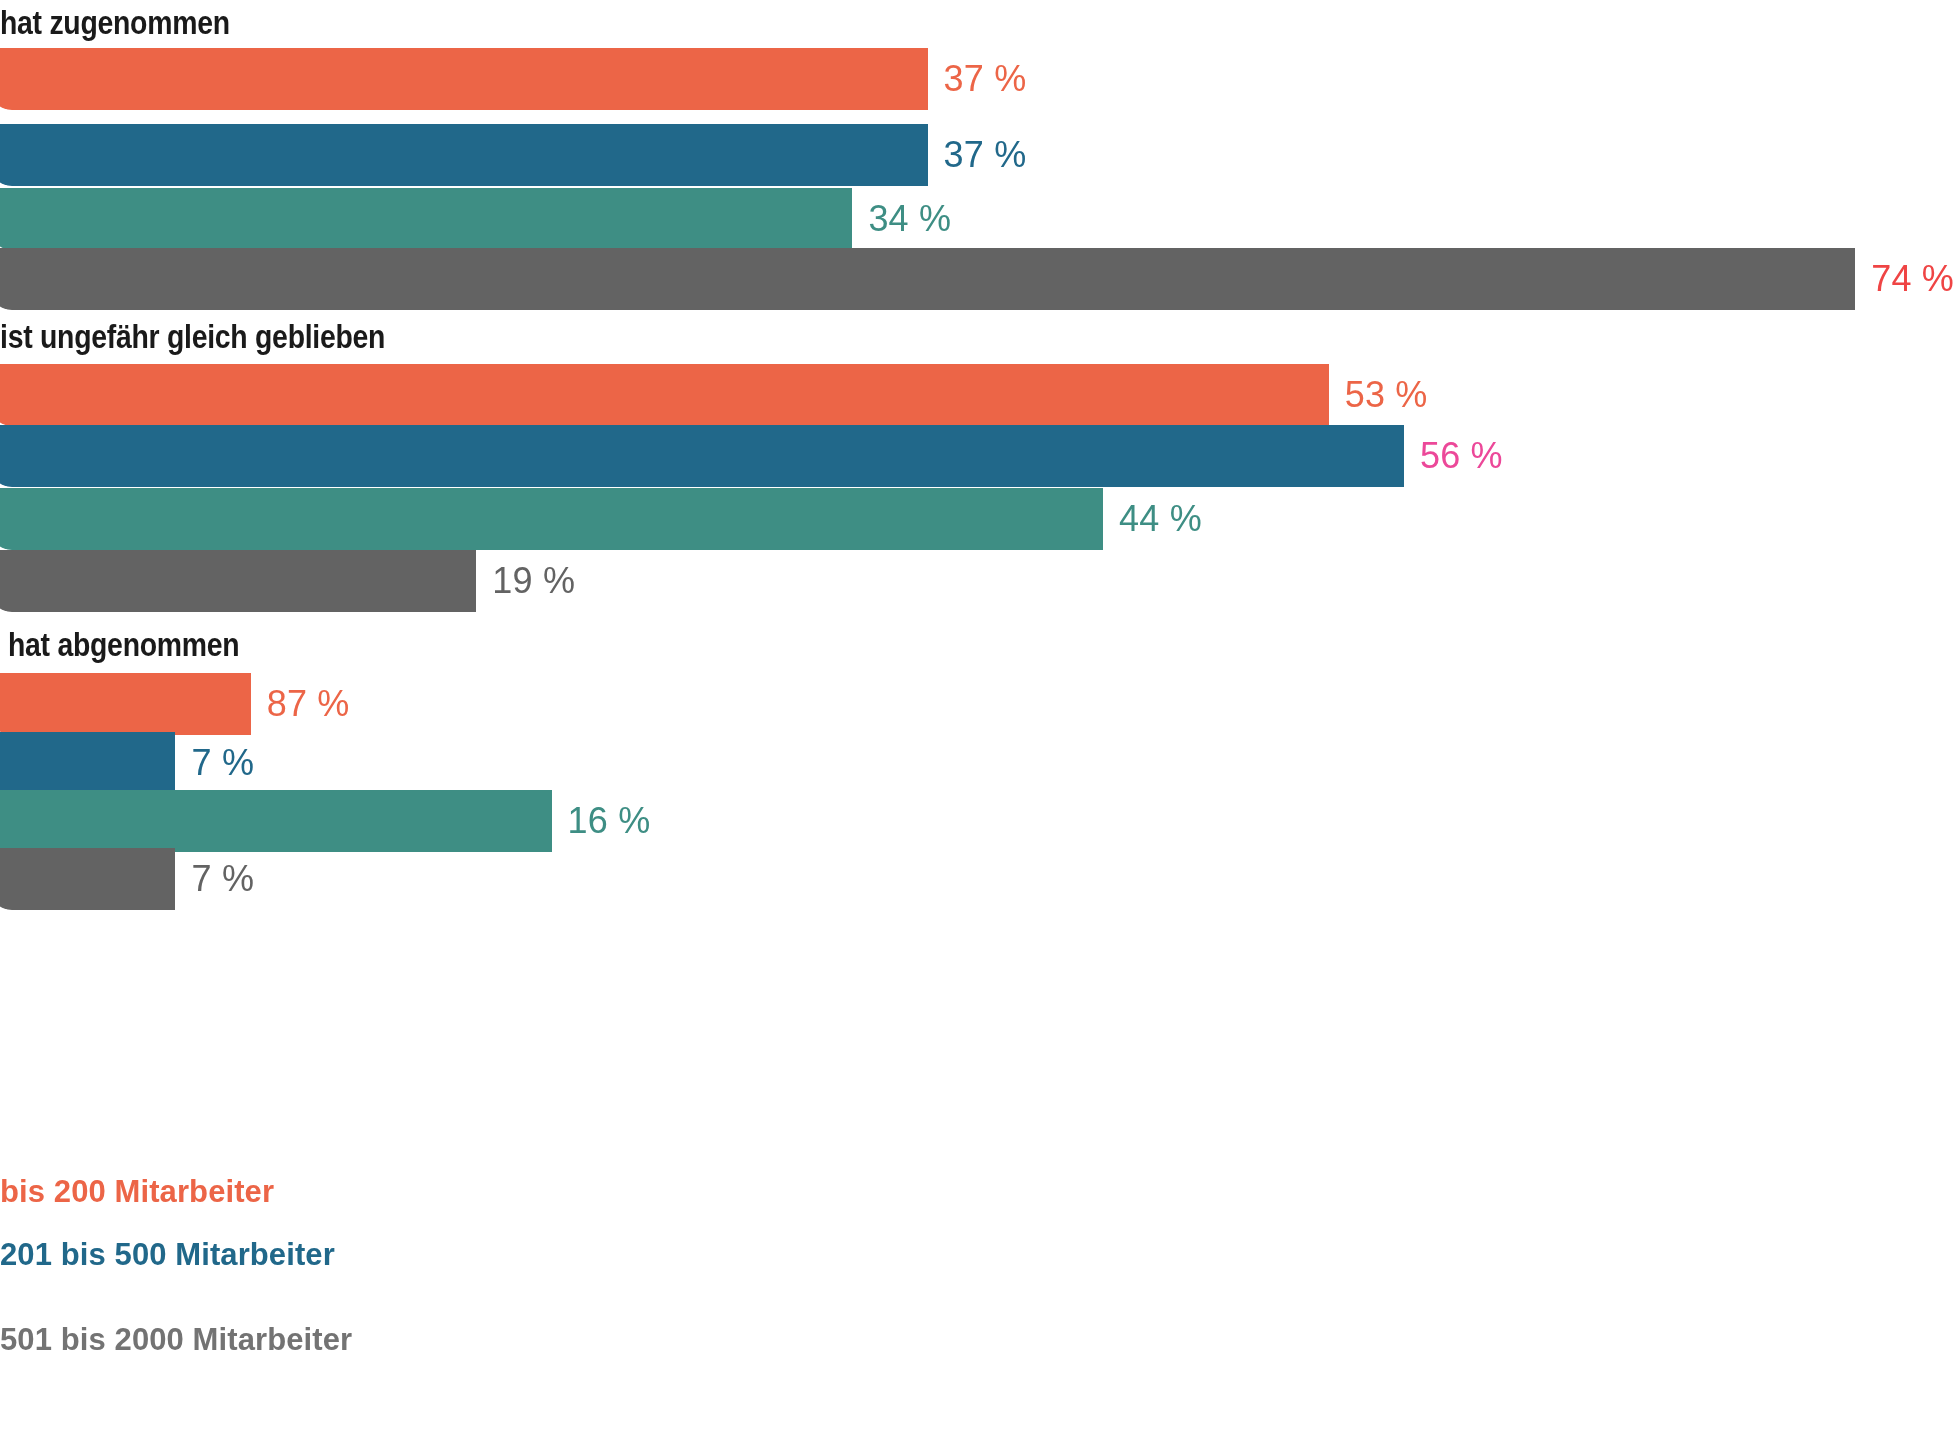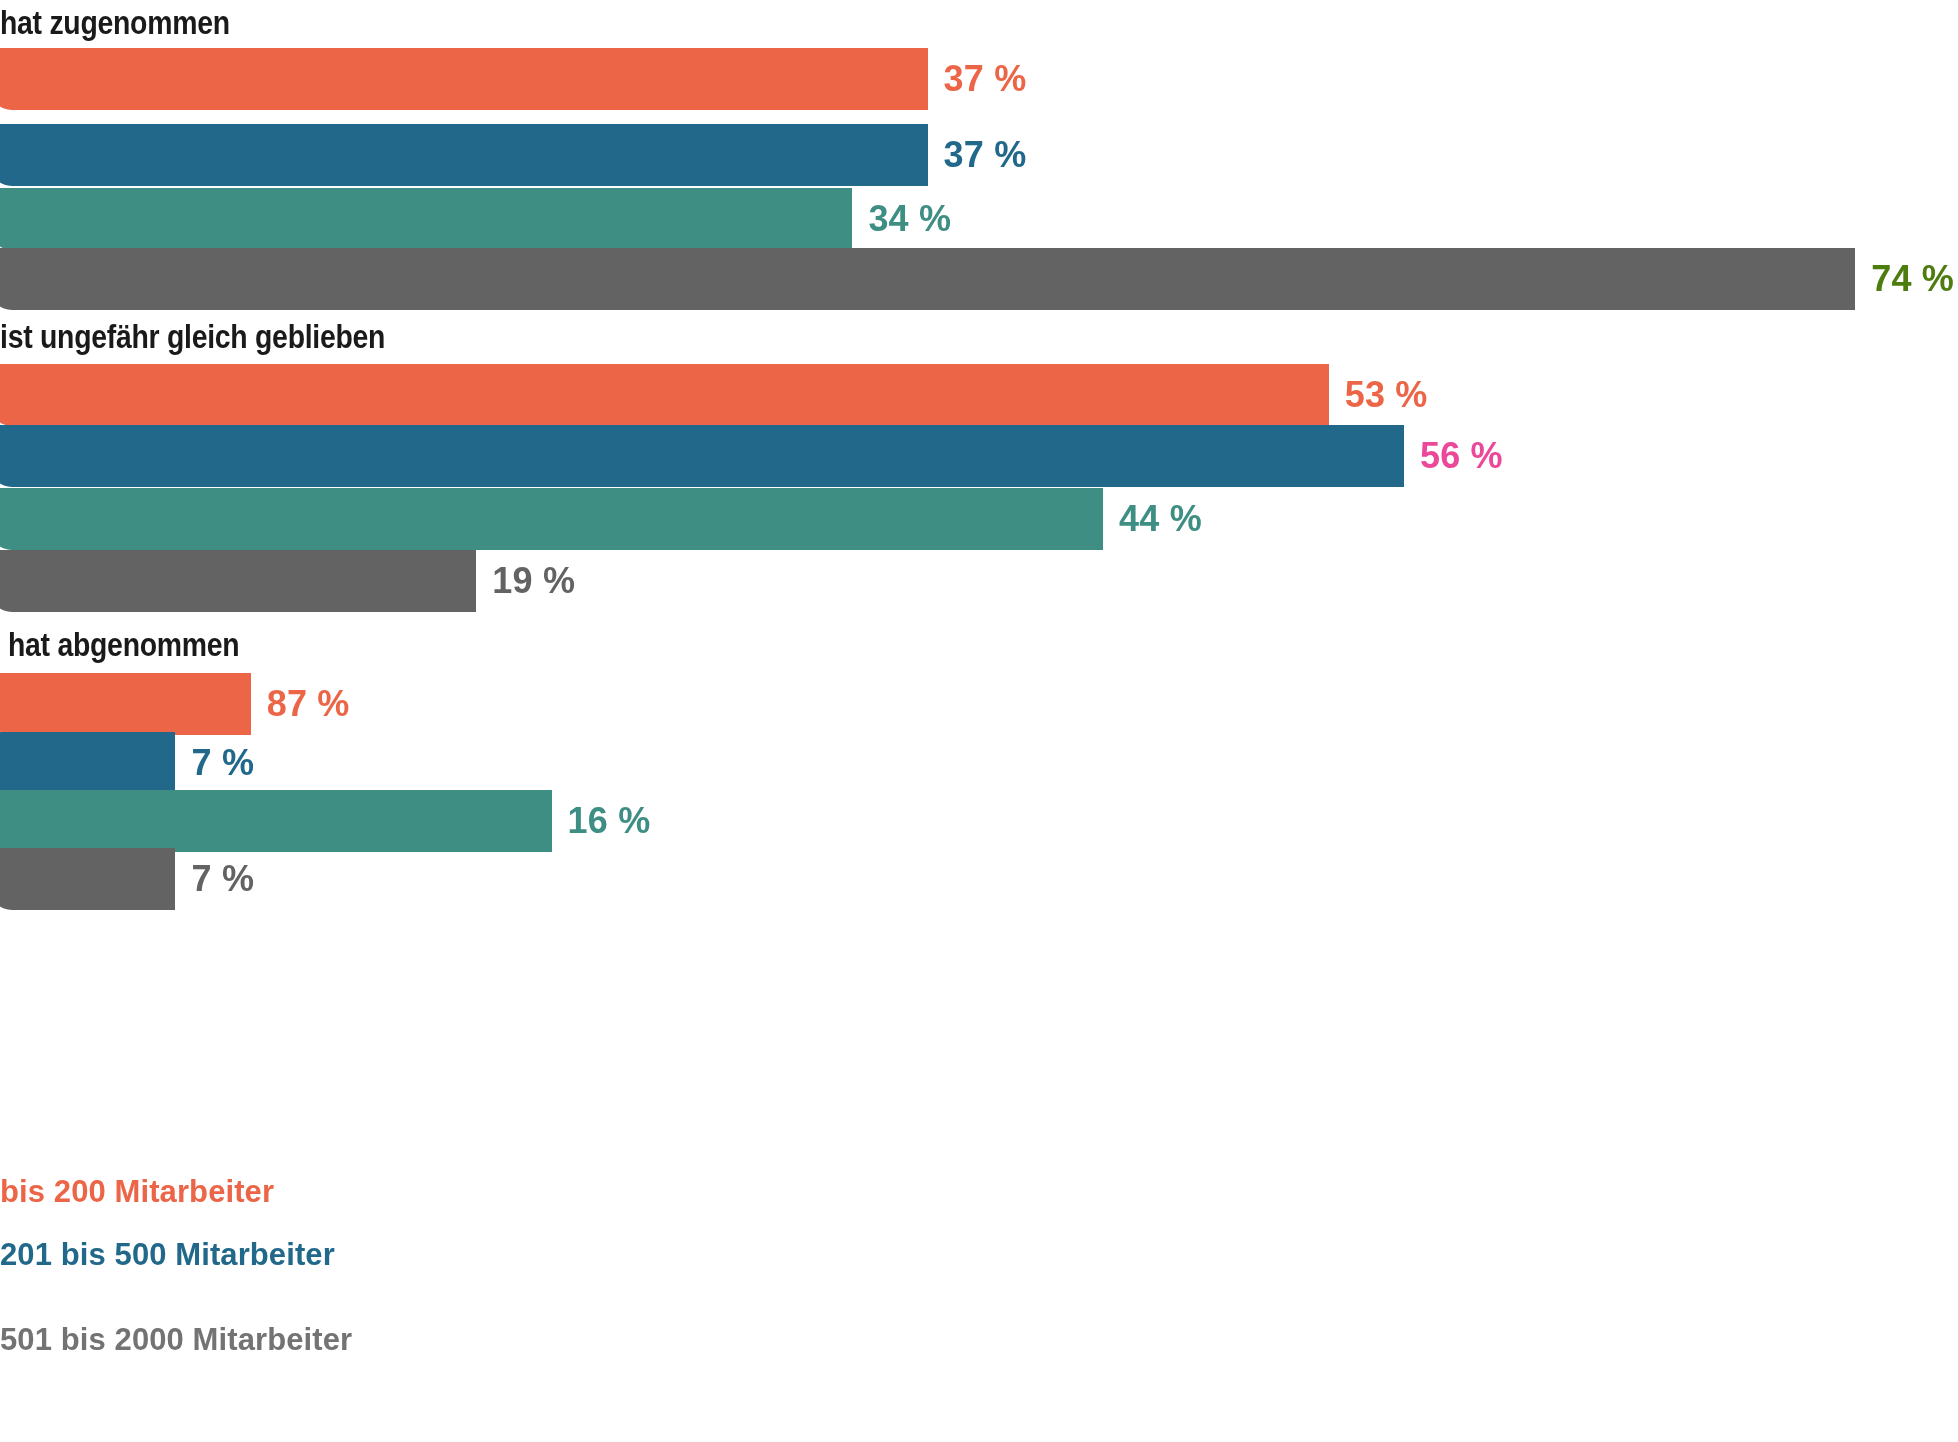--- a/index.html
+++ b/index.html
@@ -52,21 +52,21 @@
     border-bottom-left-radius: 22px;
     border-top-left-radius: 0;
   }
   .bar-value {
     position: absolute;
     top: 0;
     height: 62px;
     display: flex;
     align-items: center;
     font-family: "Liberation Sans", sans-serif;
-    font-weight: bold;
+    font-weight: normal;
     font-size: 36px;
     line-height: 62px;
     white-space: nowrap;
     letter-spacing: 0.2px;
   }
 
   
   .legend-item {
     position: absolute;
     left: 0;
@@ -92,21 +92,21 @@
   <div class="bar-row" style="top:124px;">
     <div class="bar" id="b-0-1" style="width: 937.59px; background: rgb(33, 104, 138);"></div>
     <div class="bar-value" id="v-0-1" style="left: 943.59px; color: rgb(33, 104, 138);">37 %</div>
   </div>
   <div class="bar-row" style="top:188px;">
     <div class="bar" id="b-0-2" style="width: 862.38px; background: rgb(62, 142, 132);"></div>
     <div class="bar-value" id="v-0-2" style="left: 868.38px; color: rgb(62, 142, 132);">34 %</div>
   </div>
   <div class="bar-row" style="top:248px;">
     <div class="bar" id="b-0-3" style="width: 1865.18px; background: rgb(99, 99, 99);"></div>
-    <div class="bar-value" id="v-0-3" style="left: 1871.18px; color: #4d7c0f;">74 %</div>
+    <div class="bar-value" id="v-0-3" style="left: 1871.18px; color: #ef4444;">74 %</div>
   </div>
 
   <div class="section-heading" style="left:0px; top:320px;">ist ungefähr gleich geblieben</div>
 
   <div class="bar-row" style="top:364px;">
     <div class="bar" id="b-1-0" style="width: 1338.71px; background: rgb(236, 101, 71);"></div>
     <div class="bar-value" id="v-1-0" style="left: 1344.71px; color: rgb(236, 101, 71);">53 %</div>
   </div>
   <div class="bar-row" style="top:425px;">
     <div class="bar" id="b-1-1" style="width: 1413.92px; background: rgb(33, 104, 138);"></div>

